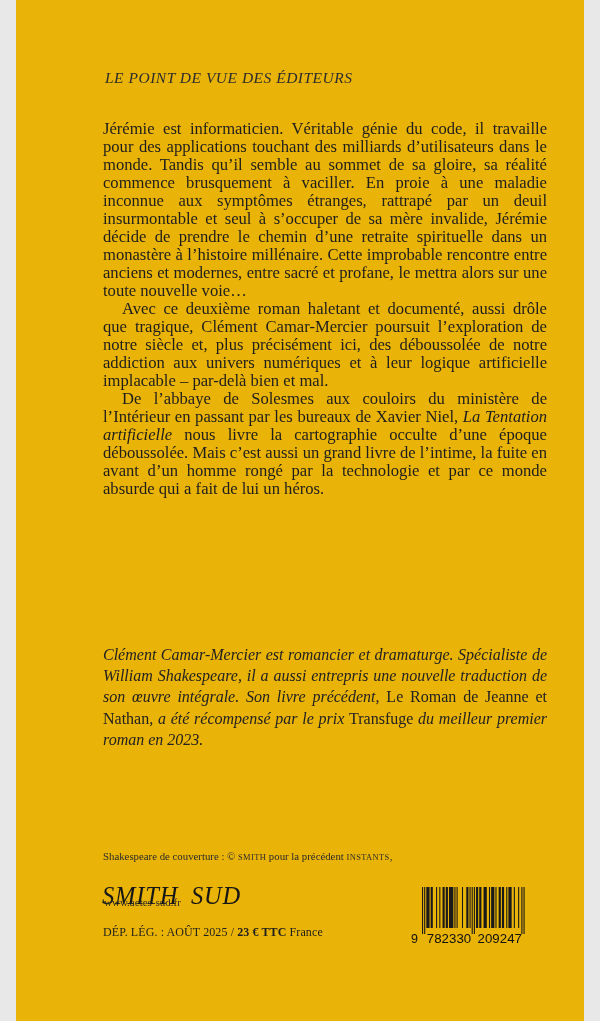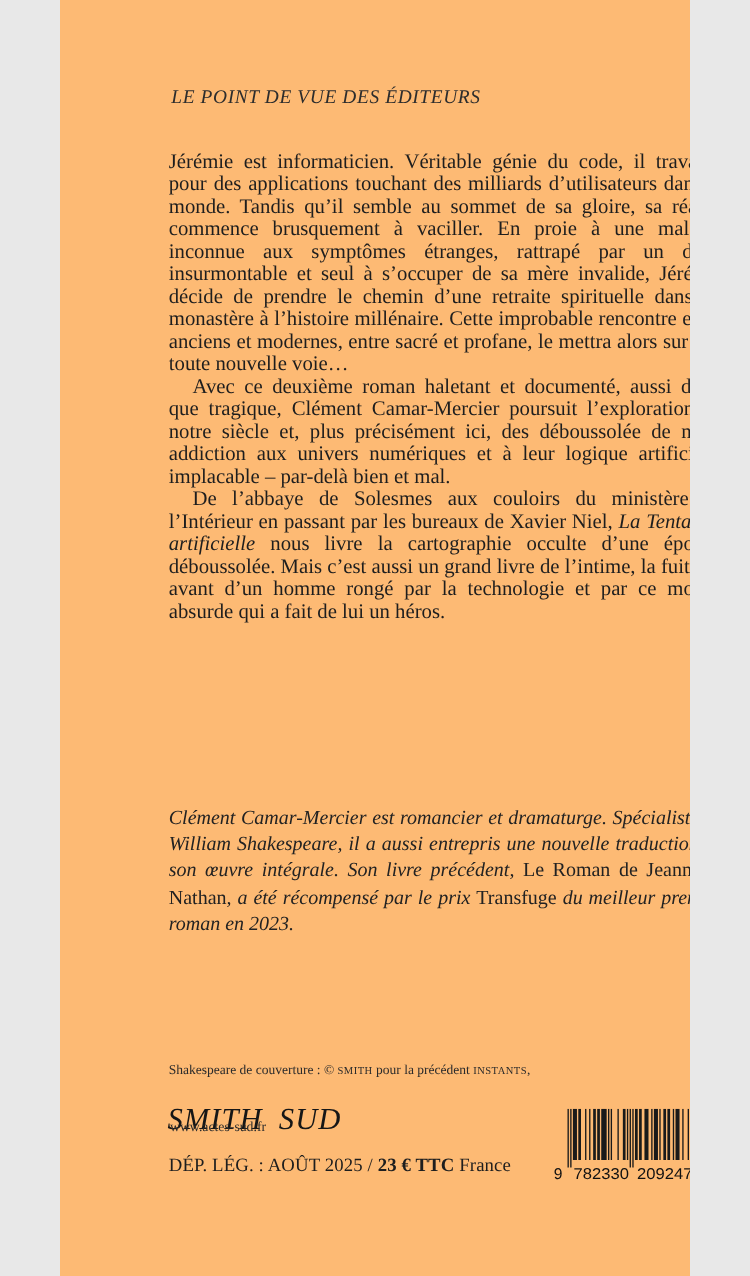--- a/index.html
+++ b/index.html
@@ -1,20 +1,20 @@
 <!DOCTYPE html>
 <html lang="fr"><head>
 <meta charset="utf-8">
 <style>
   html, body { margin:0; padding:0; background:#e8e8e8; }
   .page {
     position:relative;
-    width:504px; height:1021px;
+    width:568px; height:1021px;
     margin:0 auto;
-    background:#fdba74;
+    background:#eab308;
     font-family:"Liberation Serif", serif;
     color:#1f1f1f;
     overflow:hidden;
     text-decoration:underline;
     -webkit-font-smoothing:antialiased;
   }
   .heading {
     position:absolute; left:89px; top:69px;
     font-style:italic;
     font-size:15.5px;
@@ -56,21 +56,21 @@
     color:#161616;
     white-space:nowrap;
   }
   .publisher-website {
     position:absolute; left:88px; top:896px;
     font-size:11px;
     color:#2b2b2b;
   }
   .legal {
     position:absolute; left:87px; top:925px;
-    font-size:15px;
+    font-size:12px;
     letter-spacing:0.1px;
     color:#1e1e1e;
     white-space:nowrap;
   }
   .barcode {
     position:absolute; left:393px; top:887px;
     width:118px; height:58px;
   }
   .barcode svg { display:block; }
 </style>

